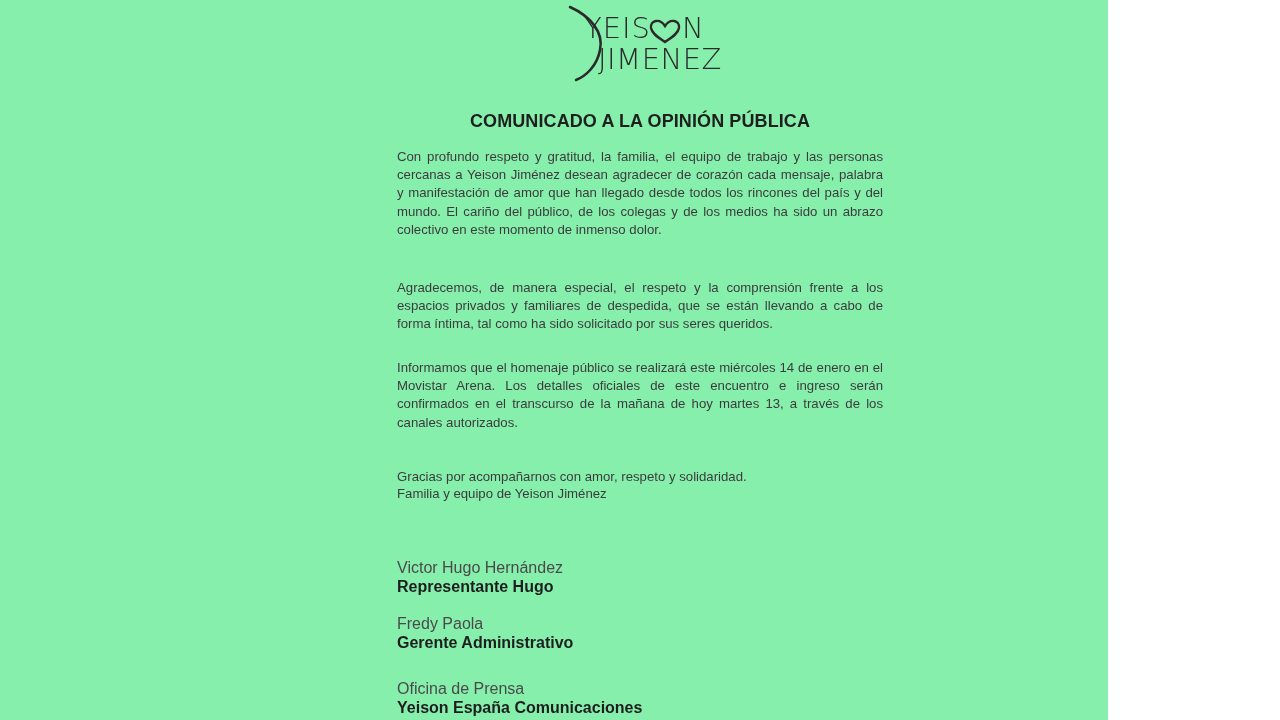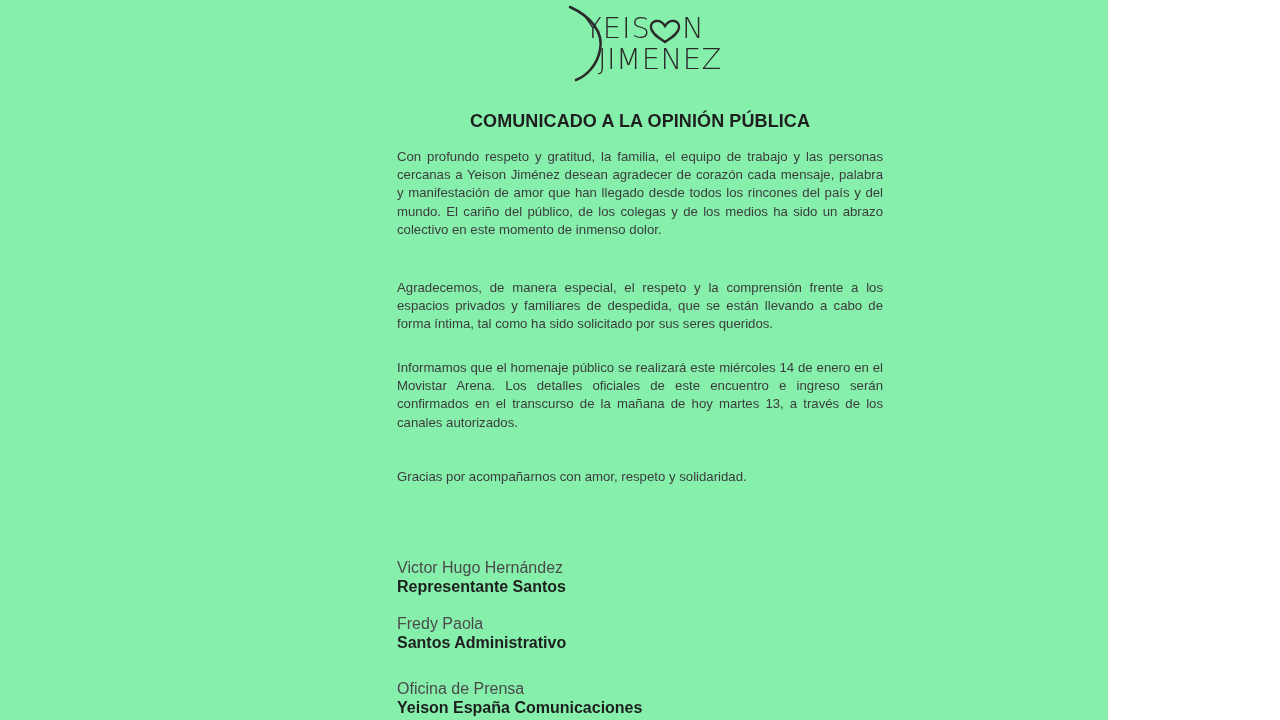--- a/index.html
+++ b/index.html
@@ -96,29 +96,30 @@
       </text>
     </svg>
   </div>
 
   <div class="title">COMUNICADO A LA OPINIÓN PÚBLICA</div>
 
   <div class="body-text p2">Agradecemos, de manera especial, el respeto y la comprensión frente a los espacios privados y familiares de despedida, que se están llevando a cabo de forma íntima, tal como ha sido solicitado por sus seres queridos.</div>
   <div class="body-text p1">Con profundo respeto y gratitud, la familia, el equipo de trabajo y las personas cercanas a Yeison Jiménez desean agradecer de corazón cada mensaje, palabra y manifestación de amor que han llegado desde todos los rincones del país y del mundo. El cariño del público, de los colegas y de los medios ha sido un abrazo colectivo en este momento de inmenso dolor.</div>
   <div class="body-text p3">Informamos que el homenaje público se realizará este miércoles 14 de enero en el Movistar Arena. Los detalles oficiales de este encuentro e ingreso serán confirmados en el transcurso de la mañana de hoy martes 13, a través de los canales autorizados.</div>
   <div class="body-text p4">Gracias por acompañarnos con amor, respeto y solidaridad.</div>
+  <div class="body-text p5">Familia y equipo de Yeison Jiménez</div>
 
   <div class="sig sig1">
     <div class="name">Victor Hugo Hernández</div>
-    <div class="role">Representante Santos</div>
+    <div class="role">Representante Hugo</div>
   </div>
 
   <div class="sig sig2">
     <div class="name">Fredy Paola</div>
-    <div class="role">Santos Administrativo</div>
+    <div class="role">Gerente Administrativo</div>
   </div>
 
   <div class="sig sig3">
     <div class="name">Oficina de Prensa</div>
     <div class="role">Yeison España Comunicaciones</div>
   </div>
 
 </div>
 
 </body></html>

